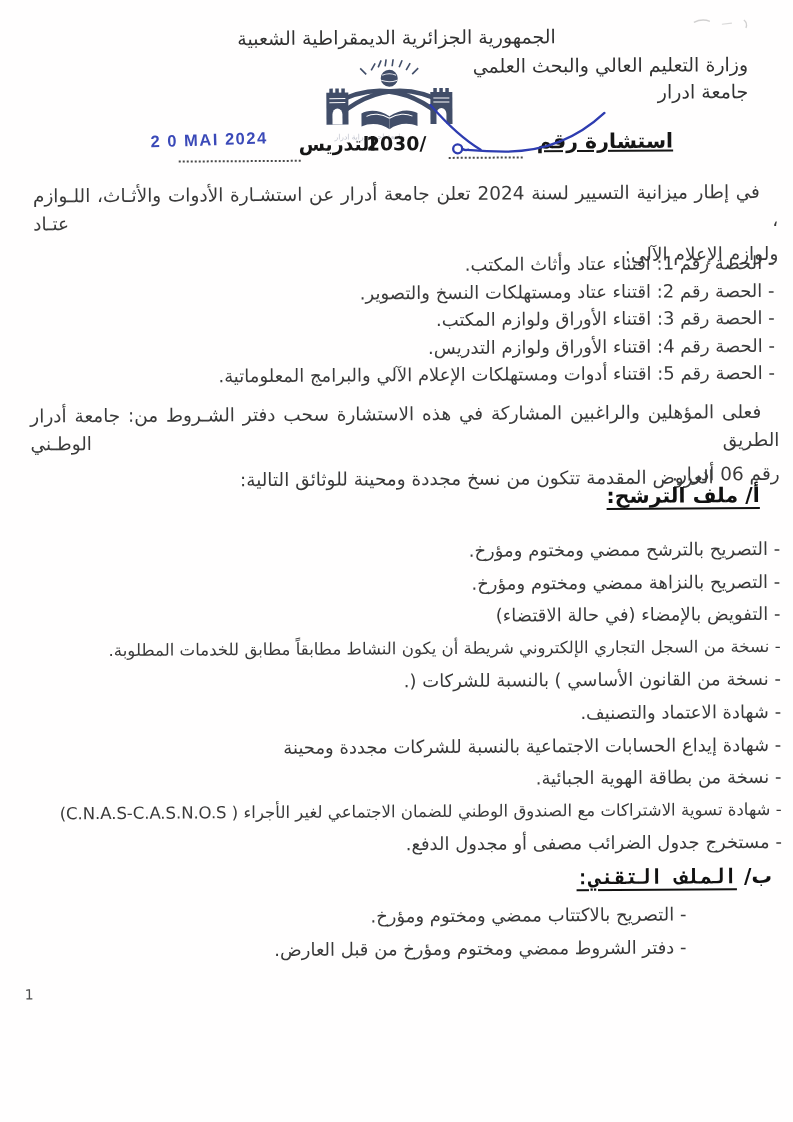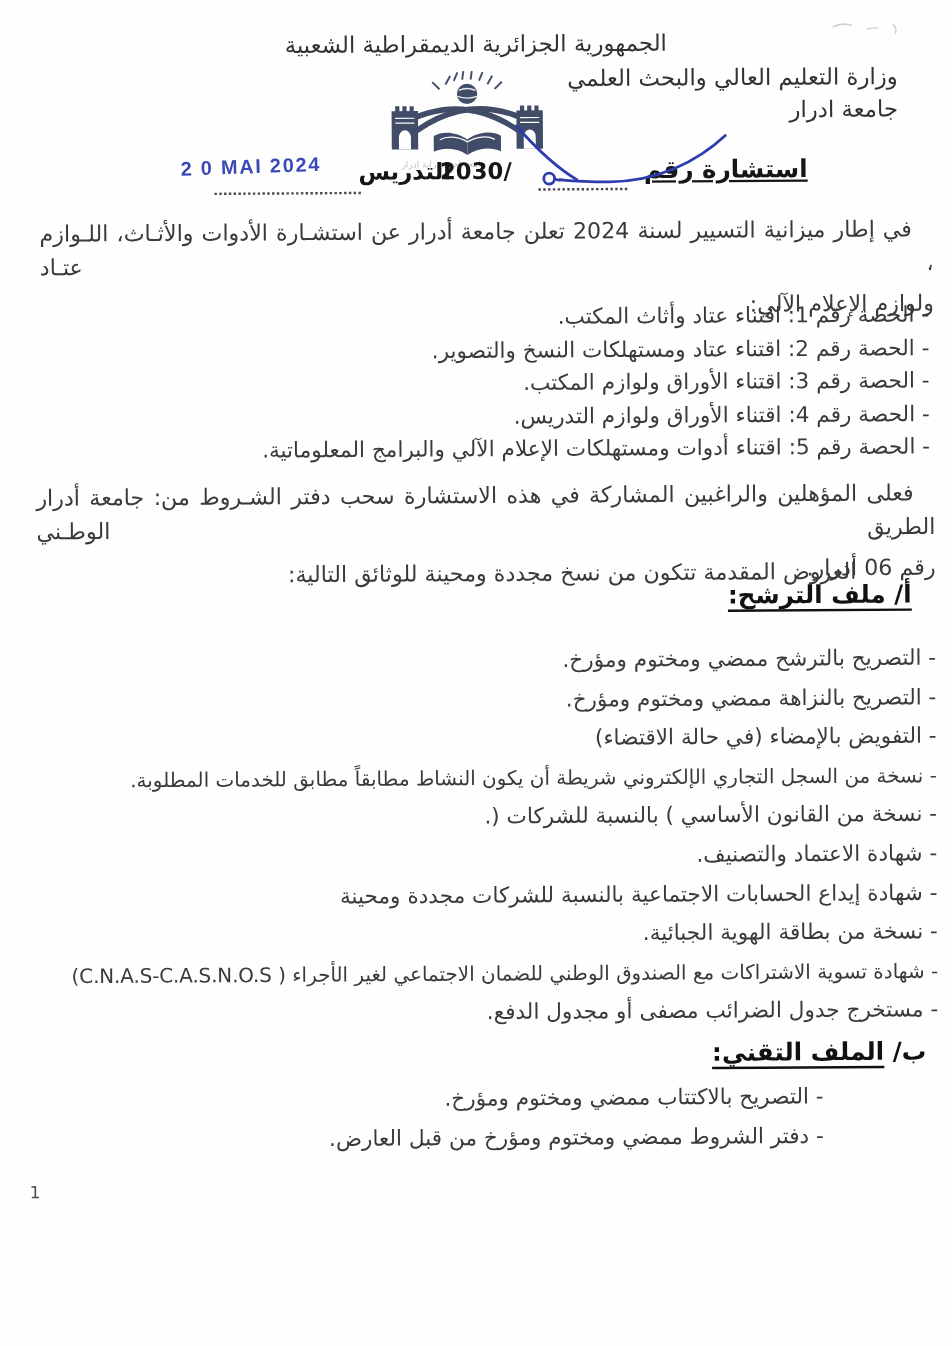--- a/index.html
+++ b/index.html
@@ -133,21 +133,21 @@
       <div class="aitem">- نسخة من القانون الأساسي ) بالنسبة للشركات (.</div>
       <div class="aitem">- شهادة الاعتماد والتصنيف.</div>
       <div class="aitem">- شهادة إيداع الحسابات الاجتماعية بالنسبة للشركات مجددة ومحينة</div>
       <div class="aitem">- نسخة من بطاقة الهوية الجبائية.</div>
       <div class="aitem tight">- شهادة تسوية الاشتراكات مع الصندوق الوطني للضمان الاجتماعي لغير الأجراء ( C.N.A.S-C.A.S.N.O.S)</div>
       <div class="aitem">- مستخرج جدول الضرائب مصفى أو مجدول الدفع.</div>
     </div>
 
     <div class="abs rtl" style="top:864px;right:26px;font-size:20.5px;font-weight:bold;color:#111;">
       <span>ب/</span>
-      <span style="text-decoration:underline;text-decoration-thickness:2px;text-underline-offset:5px;">الملف التقني:</span>
+      <span style="text-decoration:underline;text-decoration-thickness:2px;text-underline-offset:5px;font-family:Liberation Mono, monospace;">الملف التقني:</span>
     </div>
     <div class="abs rtl" style="top:903px;right:112px;left:4px;">
       <div class="bitem">- التصريح بالاكتتاب ممضي ومختوم ومؤرخ.</div>
       <div class="bitem">- دفتر الشروط ممضي ومختوم ومؤرخ من قبل العارض.</div>
     </div>
 
     <div class="abs pageno" style="left:19px;top:982px;">1</div>
 
   </div>
 </div>

